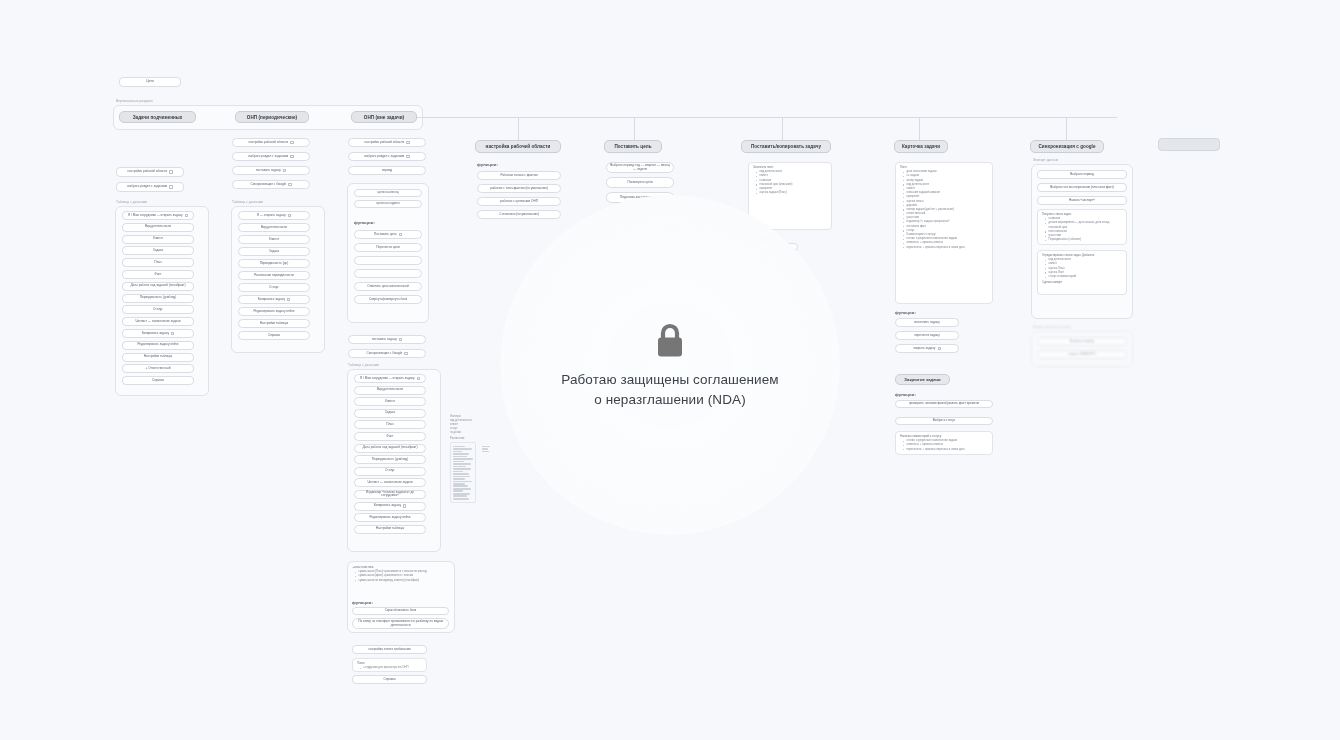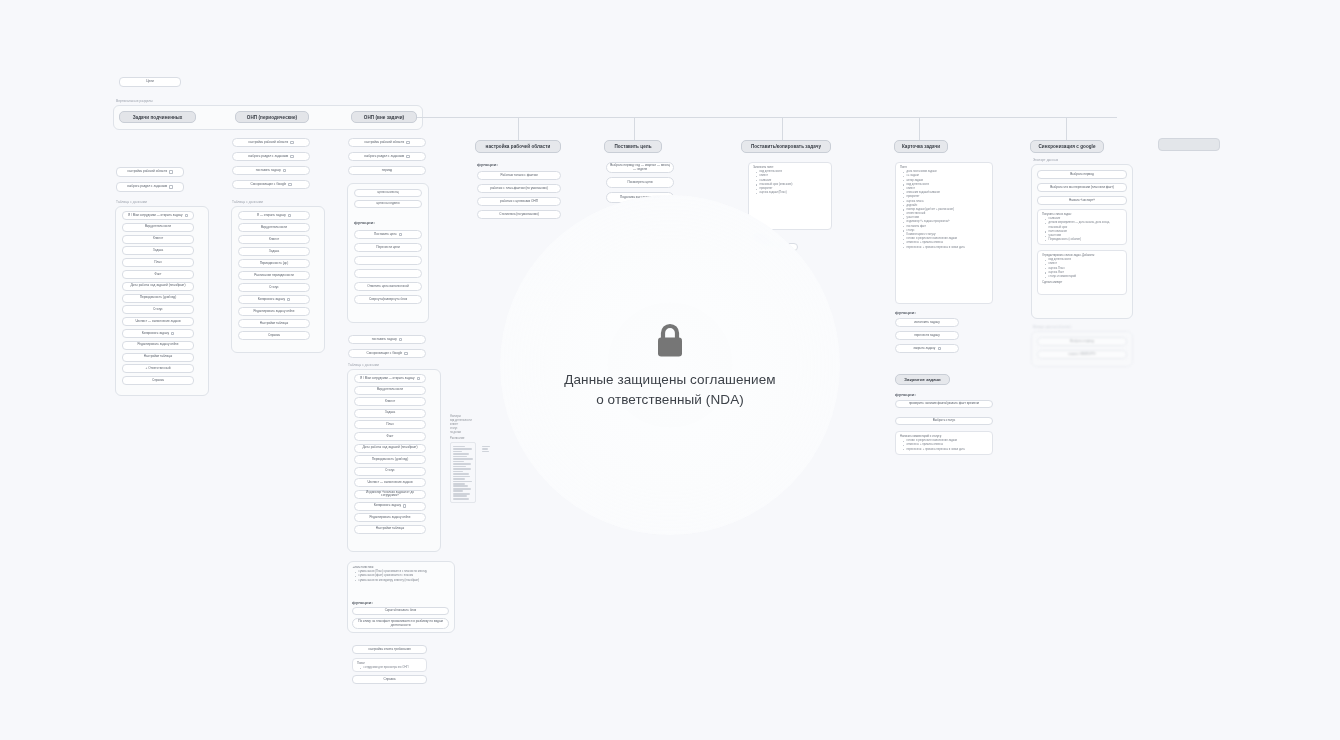--- a/index.html
+++ b/index.html
@@ -609,18 +609,18 @@
     </div>
 
   <div id="nda">
     <div class="lock">
       <svg viewBox="0 0 34 40" width="34" height="40" aria-hidden="true">
         <path d="M10 18 V13 a7 7 0 0 1 14 0 V18" fill="none" stroke="#767676" stroke-width="4.2" stroke-linecap="round"></path>
         <rect x="5" y="17.5" width="24" height="19" rx="3.2" fill="#767676"></rect>
       </svg>
     </div>
     <div class="nda-text">
-      <div>Данные защищены соглашением</div>
-      <div>о ответственный (NDA)</div>
+      <div>Работаю защищены соглашением</div>
+      <div>о неразглашении (NDA)</div>
     </div>
   </div>
 
 </div>
 
 </body></html>

